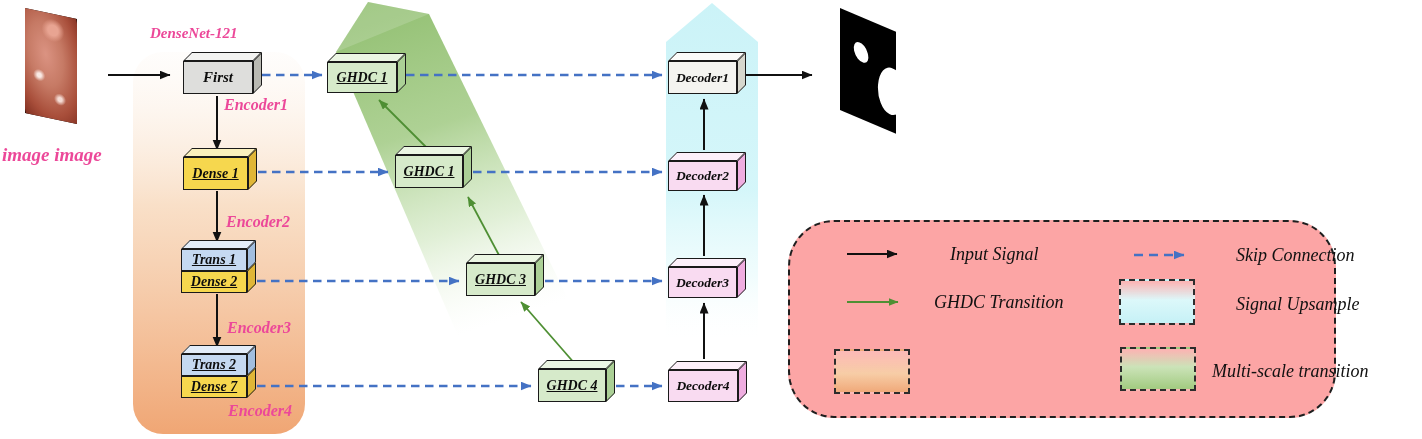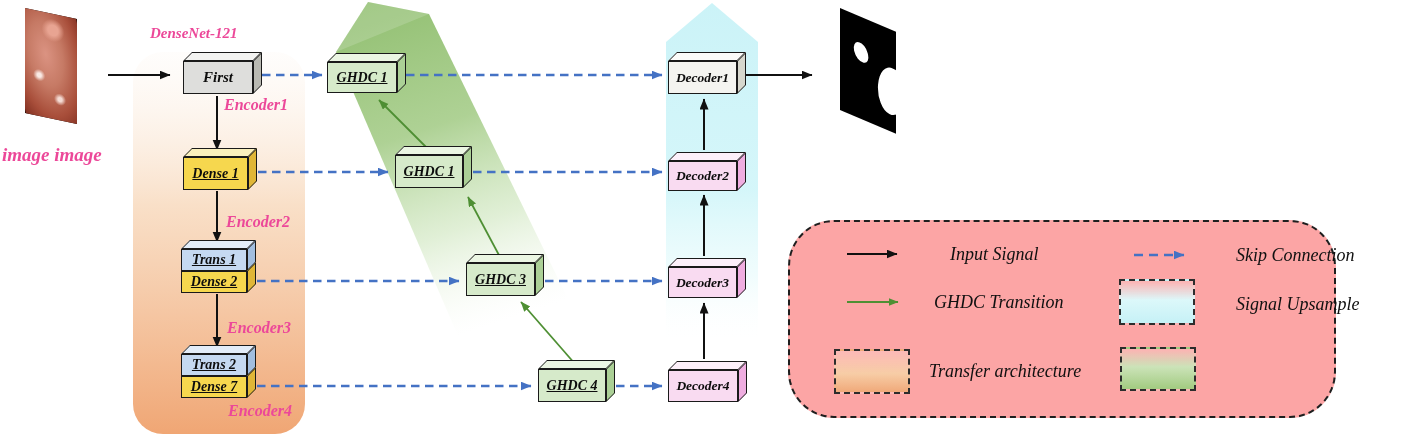--- a/index.html
+++ b/index.html
@@ -232,31 +232,31 @@
       <defs>
           <marker id="lmG" markerUnits="userSpaceOnUse" markerWidth="12" markerHeight="10" refX="9.5" refY="4" orient="auto">
         <path d="M0,0 L10,4 L0,8 z" fill="#4E8F33"></path>
           </marker>
         </defs>
       <line x1="2" y1="7" x2="53" y2="7" stroke="#4E8F33" stroke-width="2" marker-end="url(#lmG)"></line>
     </svg>
     <div class="ltxt" style="left:144px;top:80px;">GHDC Transition</div>
 
     <div class="lsw" id="sw-orange"></div>
-    <div class="ltxt" style="left:139px;top:149px;">Transfer architecture</div>
 
     <svg class="larrow" style="left:342px;top:26px;" width="66" height="14">
       <defs>
           <marker id="lmS" markerUnits="userSpaceOnUse" markerWidth="13" markerHeight="11" refX="10.5" refY="4.5" orient="auto">
         <path d="M0,0 L11,4.5 L0,9 z" fill="#4472C4"></path>
           </marker>
         </defs>
       <line x1="2" y1="7" x2="52" y2="7" stroke="#4472C4" stroke-width="2.4" stroke-dasharray="9 6" marker-end="url(#lmS)"></line>
     </svg>
     <div class="ltxt" style="left:446px;top:33px;">Skip Connection</div>
 
     <div class="lsw" id="sw-cyan"></div>
     <div class="ltxt" style="left:446px;top:82px;">Signal Upsample</div>
 
     <div class="lsw" id="sw-green"></div>
+    <div class="ltxt" style="left:422px;top:149px;">Multi-scale transition</div>
   </div>
 
 </div>
 
 </body></html>

